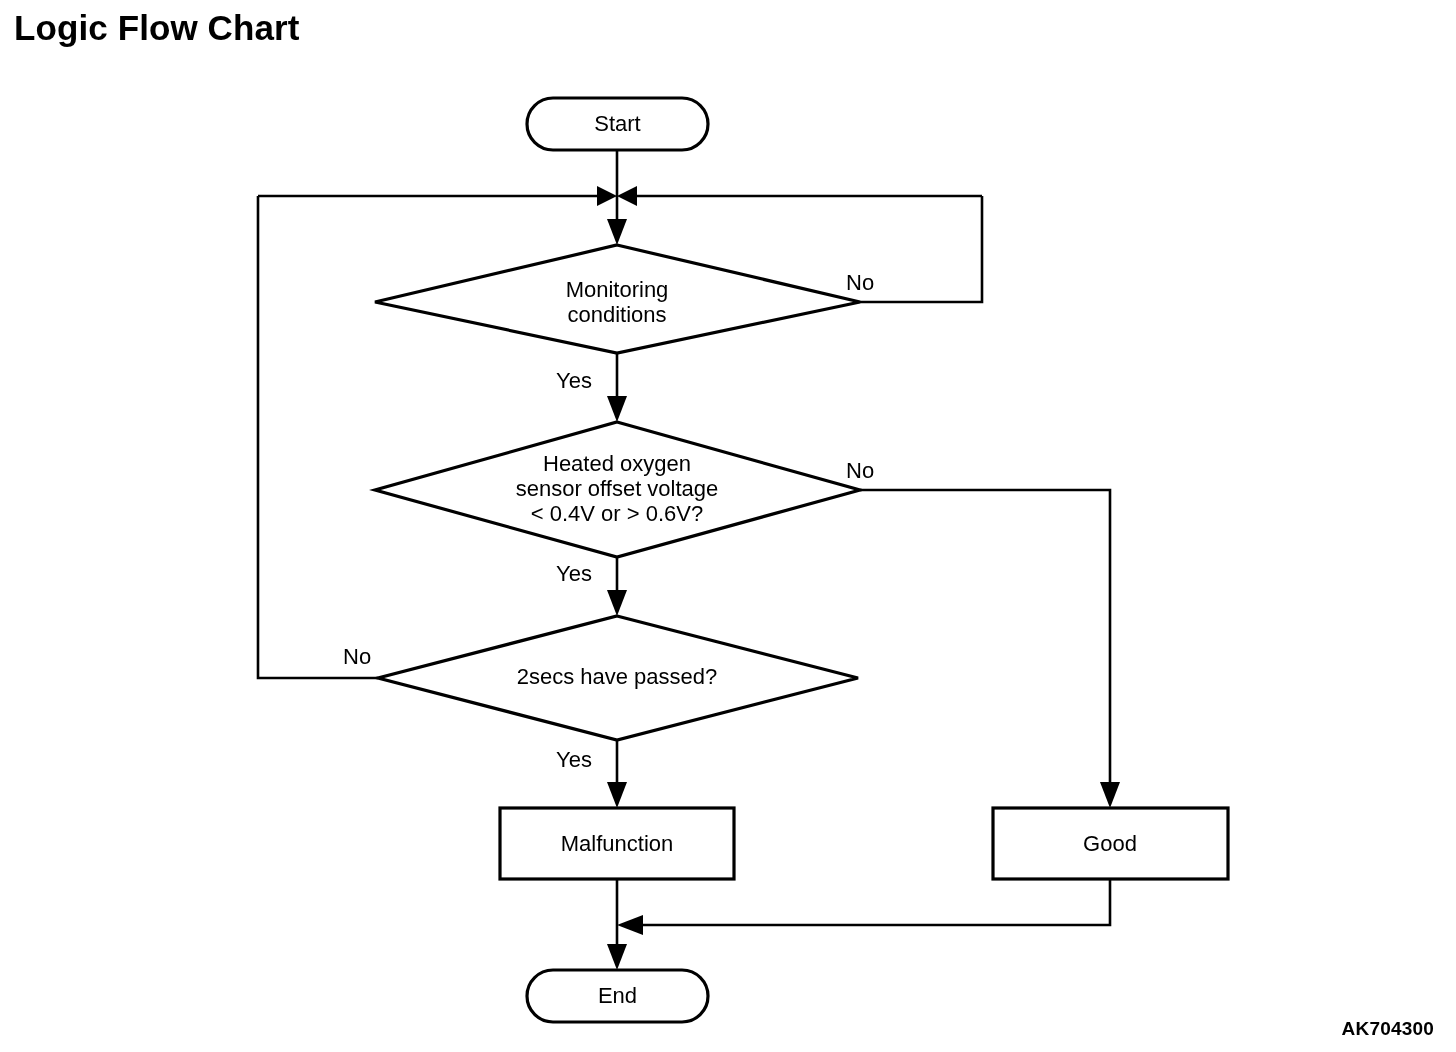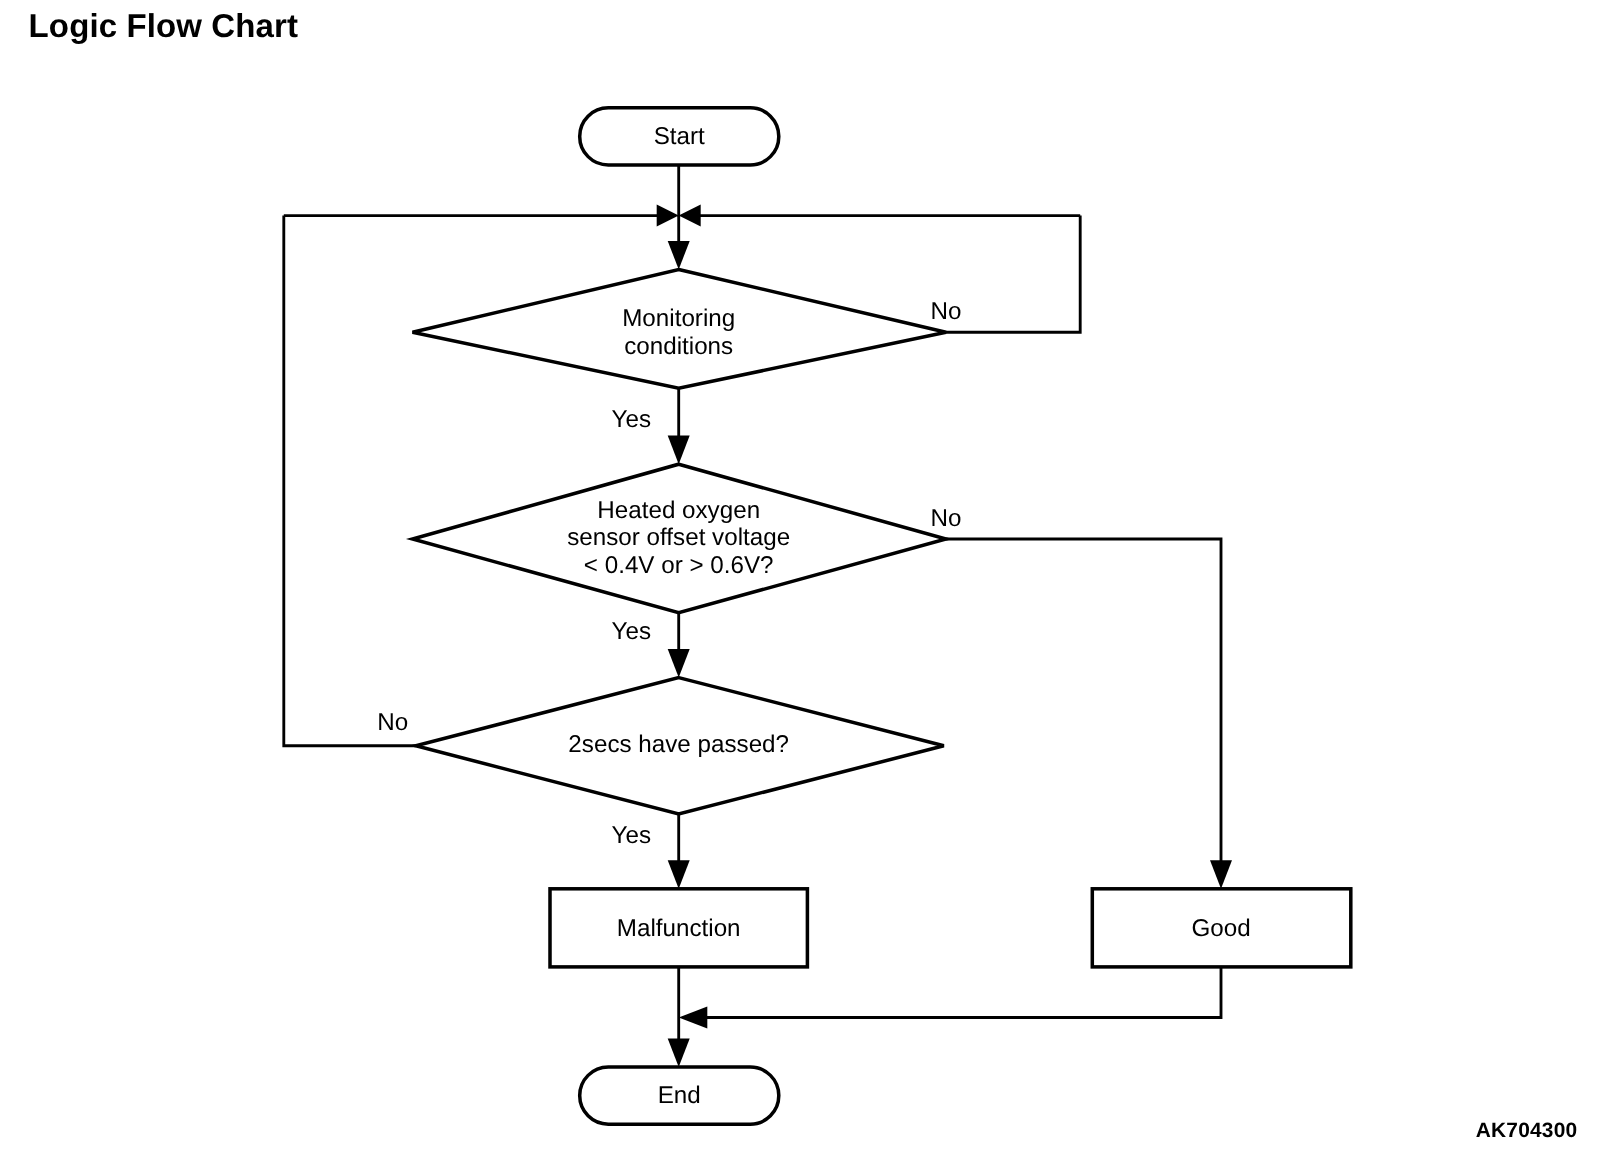--- a/index.html
+++ b/index.html
@@ -12,25 +12,24 @@
     height: 1052px;
     position: relative;
     font-family: "Liberation Sans", sans-serif;
     color: #000000;
     overflow: hidden;
   }
   #page-title {
     position: absolute;
     left: 14px;
     top: 8px;
-    font-size: 30px;
+    font-size: 35px;
     font-weight: bold;
     letter-spacing: 0.1px;
     white-space: nowrap;
-    margin-left: 12px;
   }
   #figure-code {
     position: absolute;
     right: 22px;
     bottom: 12px;
     font-size: 19px;
     font-weight: bold;
     letter-spacing: 0.2px;
     margin-top: 20px;
   }

